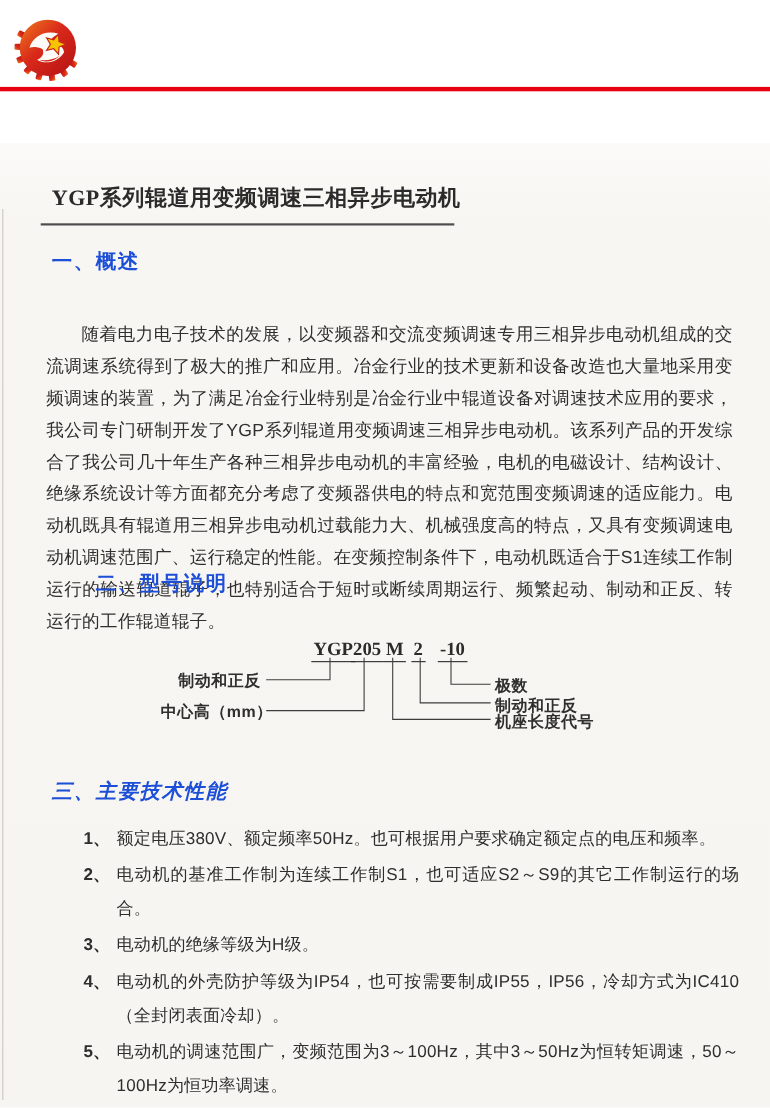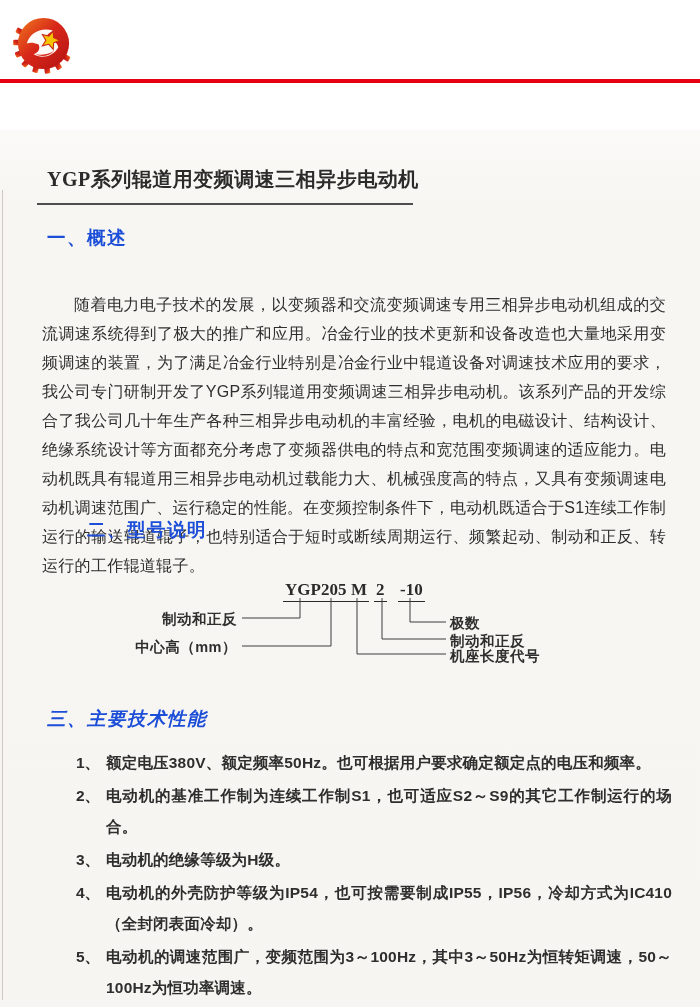--- a/index.html
+++ b/index.html
@@ -47,28 +47,28 @@
     position:absolute;top:580px;
     font-family:"Liberation Serif","DejaVu Serif",serif;
     font-size:17px;font-weight:bold;color:#2b2b2b;
     border-bottom:1.5px solid #2b2b2b;padding:0 2px 1px 2px;
   }
   .mp-product{left:283px;} .mp-height{left:319px;} .mp-frame{left:349px;}
   .mp-core{left:374px;} .mp-poles{left:398px;}
   .diag-label{
     position:absolute;font-size:14.5px;font-weight:600;color:#2f2f2f;letter-spacing:0.5px;
   }
-  .dl-product{right:463px;top:610px;} .dl-height{right:463px;top:638px;margin-left:40px;}
+  .dl-product{right:463px;top:610px;} .dl-height{right:452px;top:638px;margin-left:40px;}
   .dl-poles{left:450px;top:614px;text-align:right;} .dl-core{left:450px;top:632px;} .dl-frame{left:450px;top:647px;}
   .diag-lines{position:absolute;left:0;top:597px;width:700px;height:65px;}
   
   .spec-list{position:absolute;left:76px;top:747px;width:596px;}
   .spec-item{display:flex;margin:0 0 2px 0;}
   .spec-num{width:30px;flex:0 0 30px;font-size:15.5px;line-height:31px;color:#2e2e2e;font-weight:600;}
-  .spec-text{flex:1;font-size:15.5px;line-height:31px;color:#2e2e2e;text-align:justify;letter-spacing:0.2px;font-weight:700;}
+  .spec-text{flex:1;font-size:15.5px;line-height:31px;color:#2e2e2e;text-align:justify;letter-spacing:0.2px;font-weight:400;}
 </style>
 </head>
 <body>
 
 <div class="header">
   <svg class="logo" viewBox="0 0 64 64">
     <defs>
       <linearGradient id="lg" x1="0" y1="0" x2="1" y2="1">
         <stop offset="0" stop-color="#ef7a1d"></stop>
         <stop offset="0.45" stop-color="#d8281a"></stop>

